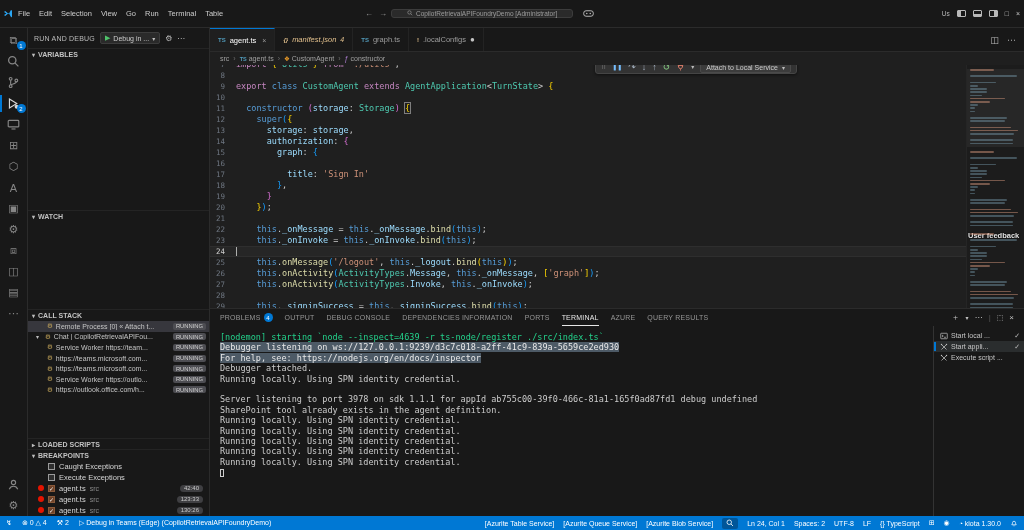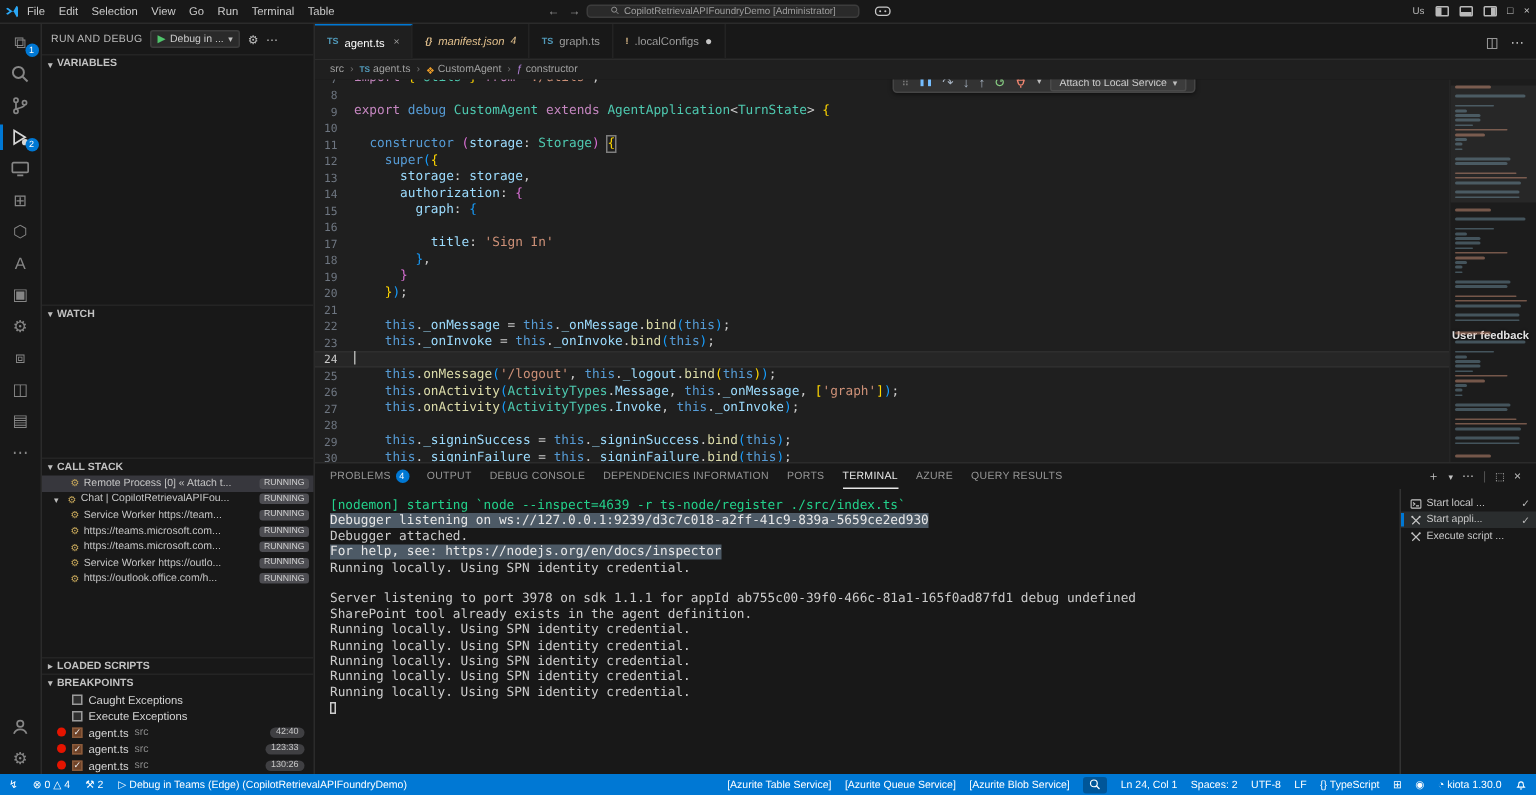--- a/index.html
+++ b/index.html
@@ -1,21 +1,21 @@
 <!DOCTYPE html>
 <html><head>
 <meta charset="utf-8">
 <style>
   * { margin:0; padding:0; box-sizing:border-box; }
   html,body { width:1024px; height:530px; overflow:hidden; background:#111; }
   body { font-family:"Liberation Sans", sans-serif; color:#cccccc; font-size:8px; }
   #app { width:1024px; height:530px; display:flex; flex-direction:column; background:#181818; }
 
   
-  .titlebar { height:16px; background:#181818; display:flex; align-items:center; gap:4px;
+  .titlebar { height:28px; background:#181818; display:flex; align-items:center; gap:4px;
               border-bottom:1px solid #2b2b2b; padding:0 4px; flex:none; }
   .vslogo { width:8px; height:8px; background:#2aa7f5; border-radius:1px; margin-right:2px;
             clip-path:polygon(0 30%,15% 20%,60% 55%,90% 0,100% 8%,100% 92%,90% 100%,60% 45%,15% 80%,0 70%,30% 50%); }
   .menus { display:flex; gap:9px; margin-right:8px; }
   .menu-item { color:#cccccc; font-size:7.5px; cursor:default; }
   .nav-arrows { display:flex; gap:6px; color:#9a9a9a; font-size:8px; margin-left:130px; }
   .cmdcenter { width:182px; height:9px; background:#2a2a2a; border:1px solid #3c3c3c; border-radius:3px;
                display:flex; align-items:center; justify-content:center; gap:3px; color:#9d9d9d; font-size:6.5px; }
   .cmdcenter svg { width:6px; height:6px; }
   .copilot-ic { margin-left:6px; display:flex; align-items:center; }
@@ -476,21 +476,21 @@
             <div class="code-line" style="margin-top: -6px;">
               <span class="ln">7</span>
               <span class="lc"><span class="tok-kc">import </span><span class="tok-b1">{ </span><span class="tok-t">Utils</span><span class="tok-b1"> }</span><span class="tok-kc"> from </span><span class="tok-s">'./utils'</span><span class="tok-d">;</span></span>
             </div>
             <div class="code-line">
               <span class="ln">8</span>
               <span class="lc"></span>
             </div>
             <div class="code-line">
               <span class="ln">9</span>
-              <span class="lc"><span class="tok-kc">export </span><span class="tok-k">debug </span><span class="tok-t">CustomAgent </span><span class="tok-kc">extends </span><span class="tok-t">AgentApplication</span><span class="tok-d">&lt;</span><span class="tok-t">TurnState</span><span class="tok-d">&gt;</span><span class="tok-b1"> {</span></span>
+              <span class="lc"><span class="tok-kc">export </span><span class="tok-k">class </span><span class="tok-t">CustomAgent </span><span class="tok-kc">extends </span><span class="tok-t">AgentApplication</span><span class="tok-d">&lt;</span><span class="tok-t">TurnState</span><span class="tok-d">&gt;</span><span class="tok-b1"> {</span></span>
             </div>
             <div class="code-line">
               <span class="ln">10</span>
               <span class="lc"></span>
             </div>
             <div class="code-line">
               <span class="ln">11</span>
               <span class="lc"><span class="tok-d">  </span><span class="tok-k">constructor </span><span class="tok-b2">(</span><span class="tok-p">storage</span><span class="tok-d">: </span><span class="tok-t">Storage</span><span class="tok-b2">)</span><span class="tok-d"> </span><span class="tok-b1 tok-m">{</span></span>
             </div>
             <div class="code-line">
@@ -669,22 +669,22 @@
             <span>⋯</span>
             <span class="ptb-div">|</span>
             <span style="font-size:7px;">⬚</span>
             <span>×</span>
           </span>
         </div>
         <div class="panel-body">
           <div class="terminal" id="terminal">
               <div><span class="tl-green">[nodemon] starting `node --inspect=4639 -r ts-node/register ./src/index.ts`</span></div>
               <div><span class="tl-sel">Debugger listening on ws://127.0.0.1:9239/d3c7c018-a2ff-41c9-839a-5659ce2ed930</span></div>
+              <div><span class="tl-sel">For help, see: https://nodejs.org/en/docs/inspector</span></div>
               <div><span>Debugger attached.</span></div>
-              <div><span class="tl-sel">For help, see: https://nodejs.org/en/docs/inspector</span></div>
               <div><span>Running locally. Using SPN identity credential.</span></div>
               <div><span>&nbsp;</span></div>
               <div><span>Server listening to port 3978 on sdk 1.1.1 for appId ab755c00-39f0-466c-81a1-165f0ad87fd1 debug undefined</span></div>
               <div><span>SharePoint tool already exists in the agent definition.</span></div>
               <div><span>Running locally. Using SPN identity credential.</span></div>
               <div><span>Running locally. Using SPN identity credential.</span></div>
               <div><span>Running locally. Using SPN identity credential.</span></div>
               <div><span>Running locally. Using SPN identity credential.</span></div>
               <div><span>Running locally. Using SPN identity credential.</span></div>
               <div><span class="t-caret"></span></div>

